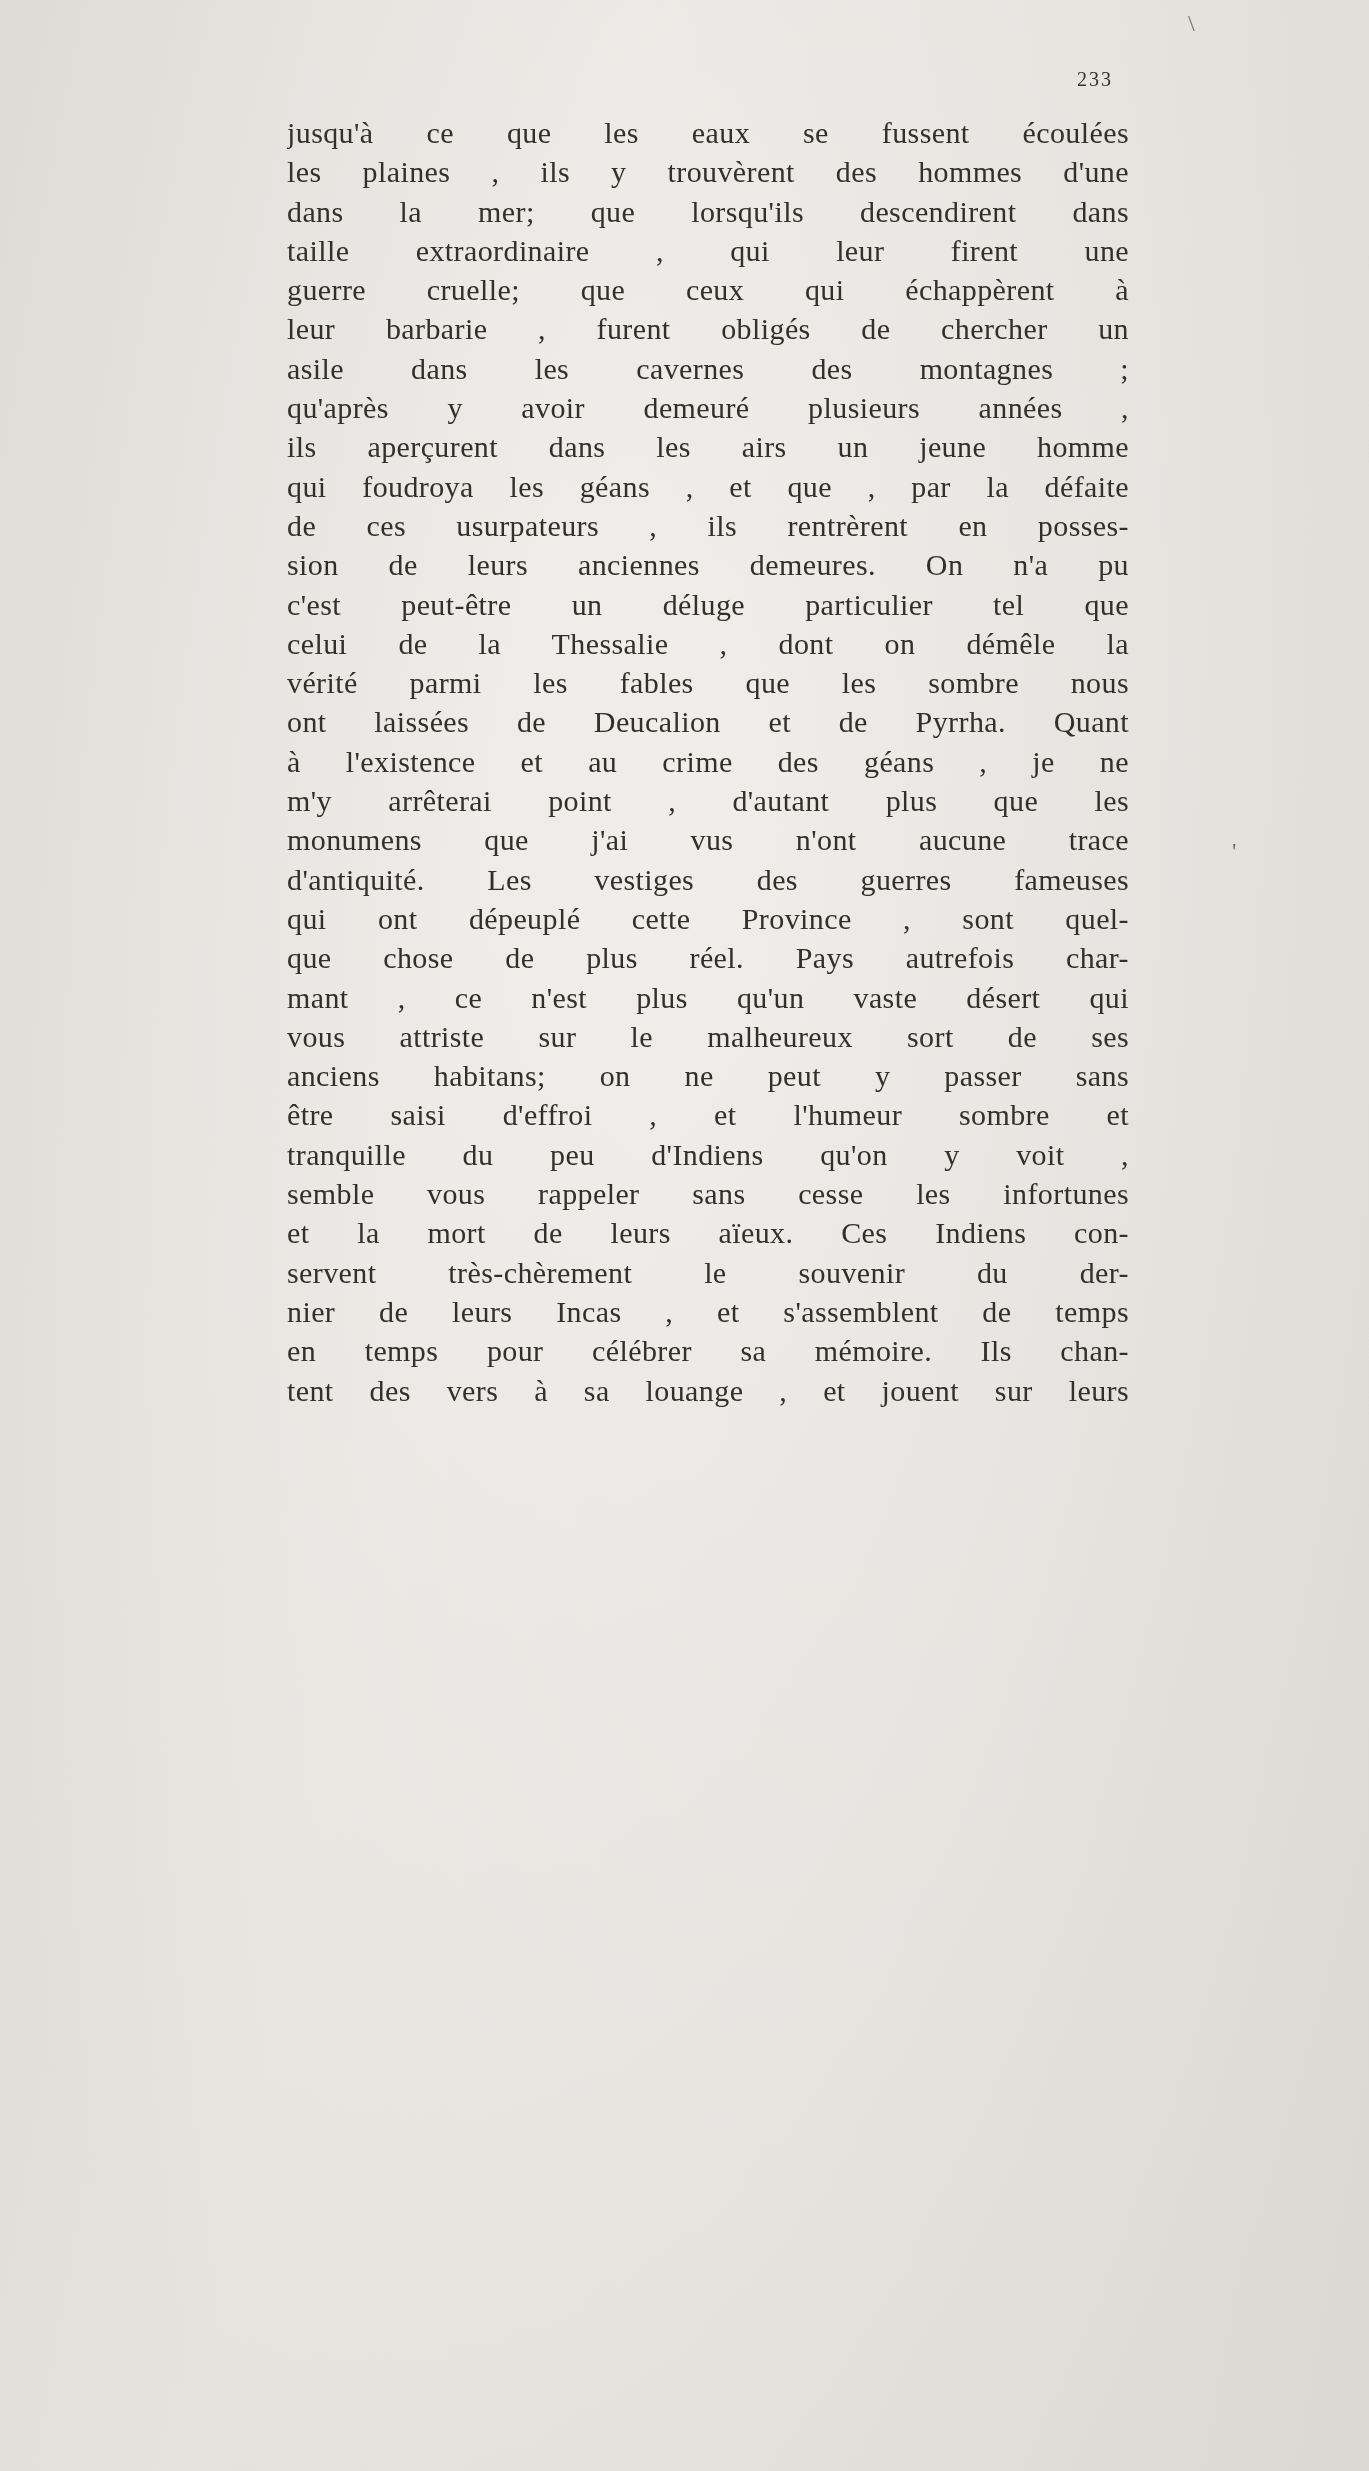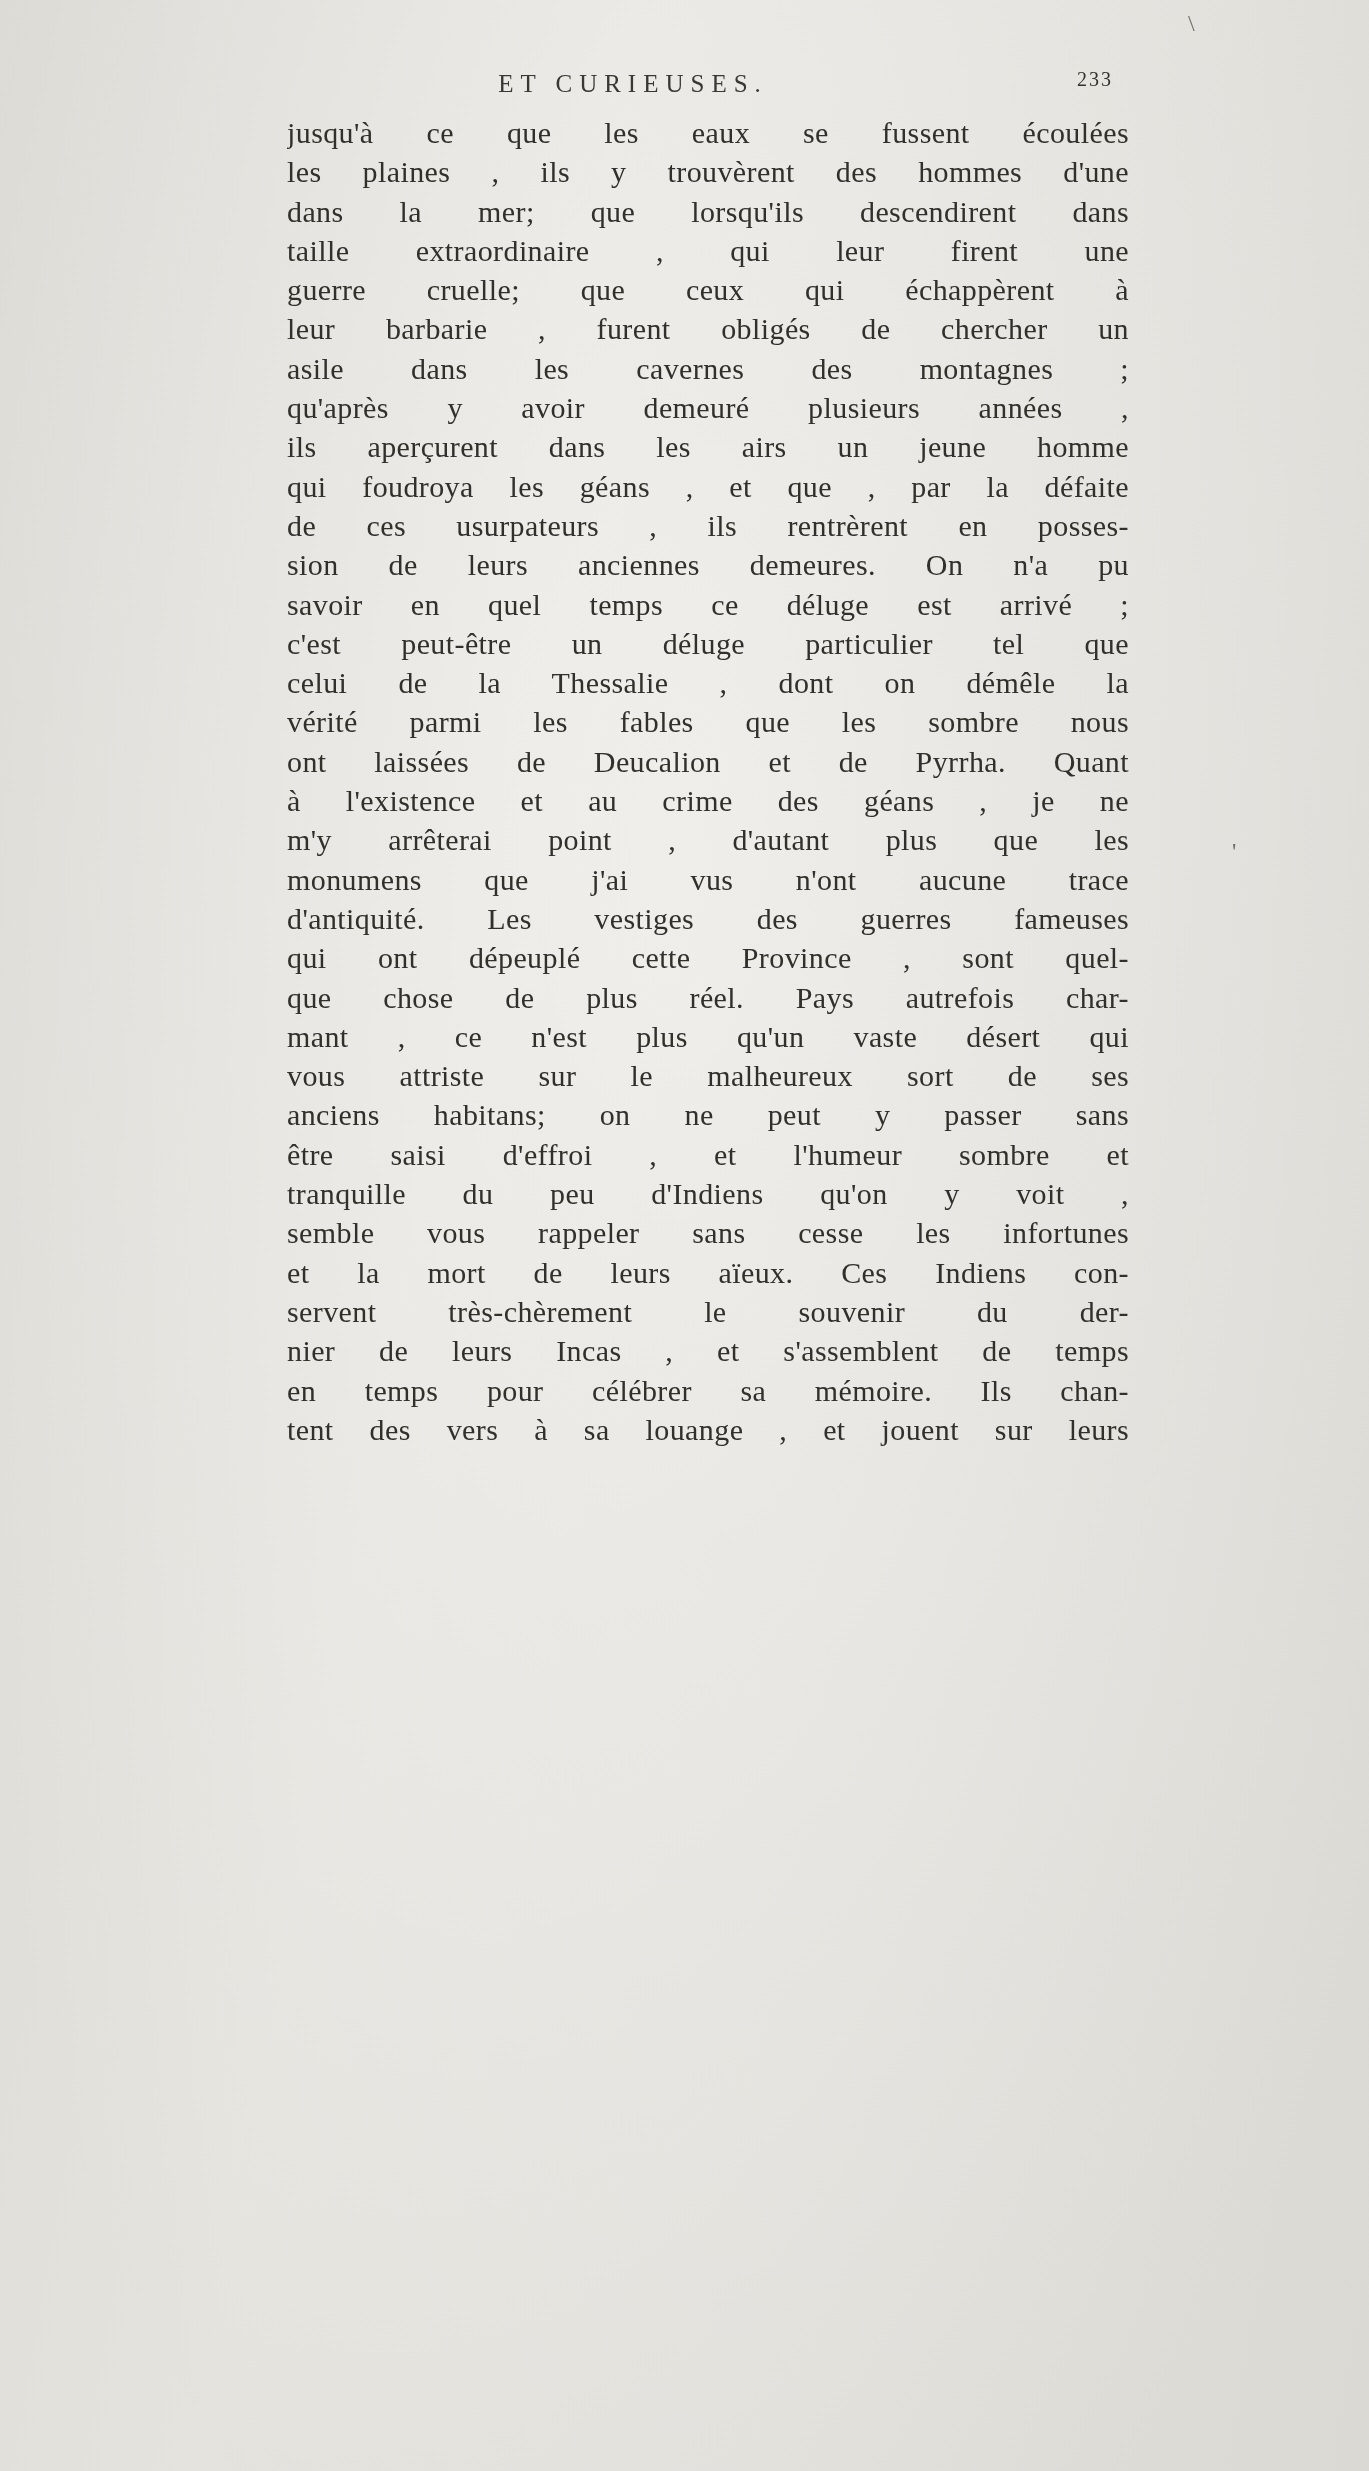--- a/index.html
+++ b/index.html
@@ -71,38 +71,36 @@
     color: #4a4842;
     opacity: 0.75;
   }
 </style>
 </head>
 <body>
 
 <div class="page">
 
   <div class="running-head">
-    <div class="running-title">ET CURIEUSES.</div>
     <div class="page-number">233</div>
   </div>
 
   <div class="body-text">
       <div class="line">jusqu'à ce que les eaux se fussent écoulées</div>
       <div class="line">les plaines , ils y trouvèrent des hommes d'une</div>
       <div class="line">dans la mer; que lorsqu'ils descendirent dans</div>
       <div class="line">taille extraordinaire , qui leur firent une</div>
       <div class="line">guerre cruelle; que ceux qui échappèrent à</div>
       <div class="line">leur barbarie , furent obligés de chercher un</div>
       <div class="line">asile dans les cavernes des montagnes ;</div>
       <div class="line">qu'après y avoir demeuré plusieurs années ,</div>
       <div class="line">ils aperçurent dans les airs un jeune homme</div>
       <div class="line">qui foudroya les géans , et que , par la défaite</div>
       <div class="line">de ces usurpateurs , ils rentrèrent en posses-</div>
       <div class="line">sion de leurs anciennes demeures. On n'a pu</div>
-      <div class="line">savoir en quel temps ce déluge est arrivé ;</div>
       <div class="line">c'est peut-être un déluge particulier tel que</div>
       <div class="line">celui de la Thessalie , dont on démêle la</div>
       <div class="line">vérité parmi les fables que les sombre nous</div>
       <div class="line">ont laissées de Deucalion et de Pyrrha. Quant</div>
       <div class="line">à l'existence et au crime des géans , je ne</div>
       <div class="line">m'y arrêterai point , d'autant plus que les</div>
       <div class="line">monumens que j'ai vus n'ont aucune trace</div>
       <div class="line">d'antiquité. Les vestiges des guerres fameuses</div>
       <div class="line">qui ont dépeuplé cette Province , sont quel-</div>
       <div class="line">que chose de plus réel. Pays autrefois char-</div>

